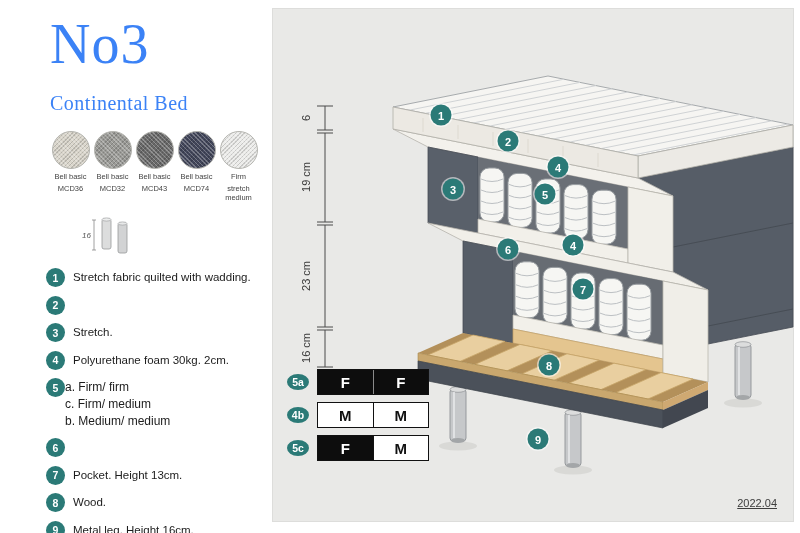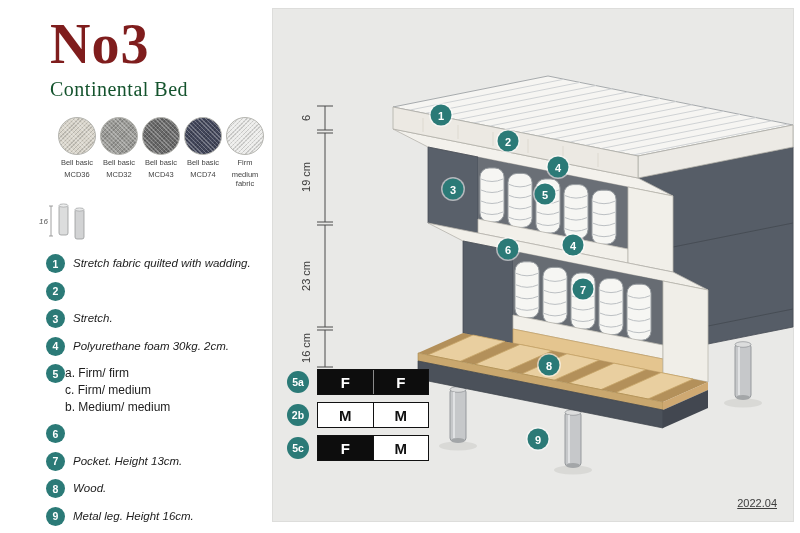--- a/index.html
+++ b/index.html
@@ -1,41 +1,41 @@
 <!DOCTYPE html>
 <html><head>
 <meta charset="utf-8">
 <style>
   html,body{margin:0;padding:0;width:800px;height:533px;background:#ffffff;overflow:hidden;
     font-family:"Liberation Sans",sans-serif;color:#222;}
   .left-panel{position:absolute;left:0;top:0;width:272px;height:533px;background:#ffffff;padding:0;box-sizing:border-box;}
   .brand{margin:16px 0 0 50px;}
-  .brand-title{font-family:"Liberation Serif",serif;font-size:56px;font-weight:700;color:#7f1d1d;letter-spacing:1px;line-height:1;}
-  .brand-sub{font-family:"Liberation Serif",serif;font-size:20px;color:#14532d;margin-top:6px;letter-spacing:.5px;}
-  .swatch-row{display:flex;gap:1px;margin:16px 0 0 50px;justify-content:center;}
+  .brand-title{font-family:"Liberation Serif",serif;font-size:56px;font-weight:400;color:#3b82f6;letter-spacing:1px;line-height:1;}
+  .brand-sub{font-family:"Liberation Serif",serif;font-size:20px;color:#3b82f6;margin-top:20px;letter-spacing:.5px;}
+  .swatch-row{display:flex;gap:1px;margin:16px 0 0 50px;}
   .swatch{width:41px;display:flex;flex-direction:column;align-items:center;}
   .swatch-circle{width:38px;height:38px;border-radius:50%;border:1px solid #b5b5b0;box-sizing:border-box;
     background-image:repeating-linear-gradient(45deg,rgba(255,255,255,.28) 0 1px,transparent 1px 3px),
                      repeating-linear-gradient(-45deg,rgba(0,0,0,.16) 0 1px,transparent 1px 3px);}
   .swatch-label{font-size:7.5px;color:#444;text-align:center;line-height:1.2;margin-top:3px;}
-  .leg-icon-wrap{margin:10px 0 0 37px;height:46px;font-style:italic;}
+  .leg-icon-wrap{margin:10px 0 0 80px;height:46px;font-style:italic;}
   .legend{margin:10px 0 0 46px;padding-right:4px;}
   .legend-row{display:flex;align-items:flex-start;margin-bottom:8.5px;}
   .num-badge{flex:0 0 auto;width:19px;height:19px;border-radius:50%;background:#2b7a77;color:#fff;
     font-size:10.5px;font-weight:bold;display:flex;align-items:center;justify-content:center;}
-  .legend-text{font-size:11.5px;color:#1c1c1c;margin-left:8px;margin-top:3px;white-space:nowrap;font-style:italic;}
+  .legend-text{font-size:11.5px;color:#1c1c1c;margin-left:8px;margin-top:3px;white-space:nowrap;}
   .legend-opts{font-size:12px;color:#1c1c1c;line-height:1.35;margin-top:1px;}
   .right-panel{position:absolute;left:272px;top:8px;width:522px;height:514px;background:#e9e9e7;border:1px solid #dddddb;box-sizing:border-box;}
   .right-panel svg.bed{position:absolute;left:0;top:0;}
   .callout{position:absolute;width:21px;height:21px;border-radius:50%;background:#2b7a77;color:#fff;
     font-size:11px;font-weight:bold;display:flex;align-items:center;justify-content:center;
     transform:translate(-50%,-50%);box-shadow:0 0 0 1.5px rgba(255,255,255,.55);}
   .firm-table{position:absolute;left:14px;top:360px;}
   .firm-row{display:flex;align-items:center;margin-bottom:7px;}
-  .firm-badge{width:22px;height:22px;border-radius:50%;background:#2b7a77;color:#fff;font-size:10.5px;
+  .firm-badge{width:22px;height:16px;border-radius:50%;background:#2b7a77;color:#fff;font-size:10.5px;
     font-weight:bold;display:flex;align-items:center;justify-content:center;margin-right:8px;}
   .firm-box{display:flex;width:112px;height:26px;border:1px solid #111;box-sizing:border-box;background:#fff;}
   .firm-cell{flex:1;display:flex;align-items:center;justify-content:center;font-size:15px;font-weight:bold;}
   .firm-cell.dark{background:#0d0d0d;color:#fff;}
   .firm-cell.light{background:#ffffff;color:#111;}
   .version{position:absolute;right:16px;bottom:12px;font-size:11px;color:#3d3d3d;text-decoration:underline;}
 </style>
 </head>
 <body>
 
@@ -61,21 +61,21 @@
         <div class="swatch-label">MCD43</div>
       </div>
       <div class="swatch">
         <div class="swatch-circle" style="background-color: rgb(66, 70, 90);"></div>
         <div class="swatch-label">Bell basic</div>
         <div class="swatch-label">MCD74</div>
       </div>
       <div class="swatch">
         <div class="swatch-circle" style="background-color: rgb(236, 236, 234);"></div>
         <div class="swatch-label">Firm</div>
-        <div class="swatch-label">medium fabric</div>
+        <div class="swatch-label">stretch medium</div>
       </div>
     </div>
   <div class="leg-icon-wrap">
     <svg width="70" height="46" viewBox="0 0 70 46">
       <text x="2" y="26" font-size="8" fill="#555">16</text>
       <path d="M14,8 L14,38 M12,8 L16,8 M12,38 L16,38" stroke="#888" stroke-width="0.8" fill="none"></path>
       <rect x="22" y="7" width="9" height="30" rx="2" fill="#dcdddd" stroke="#97999b" stroke-width="0.8"></rect>
       <ellipse cx="26.5" cy="7.5" rx="4.5" ry="1.6" fill="#eceded" stroke="#97999b" stroke-width="0.6"></ellipse>
       <rect x="38" y="11" width="9" height="30" rx="2" fill="#d2d3d4" stroke="#97999b" stroke-width="0.8"></rect>
       <ellipse cx="42.5" cy="11.5" rx="4.5" ry="1.6" fill="#e7e8e8" stroke="#97999b" stroke-width="0.6"></ellipse>
@@ -245,21 +245,21 @@
 
   <div class="firm-table">
       <div class="firm-row">
         <span class="firm-badge">5a</span>
         <div class="firm-box">
           <div class="firm-cell dark" style="border-right: 1px solid rgb(138, 138, 138);">F</div>
           <div class="firm-cell dark">F</div>
         </div>
       </div>
       <div class="firm-row">
-        <span class="firm-badge">2b</span>
+        <span class="firm-badge">4b</span>
         <div class="firm-box">
           <div class="firm-cell light" style="border-right: 1px solid rgb(17, 17, 17);">M</div>
           <div class="firm-cell light">M</div>
         </div>
       </div>
       <div class="firm-row">
         <span class="firm-badge">5c</span>
         <div class="firm-box">
           <div class="firm-cell dark" style="border-right: 1px solid rgb(17, 17, 17);">F</div>
           <div class="firm-cell light">M</div>

